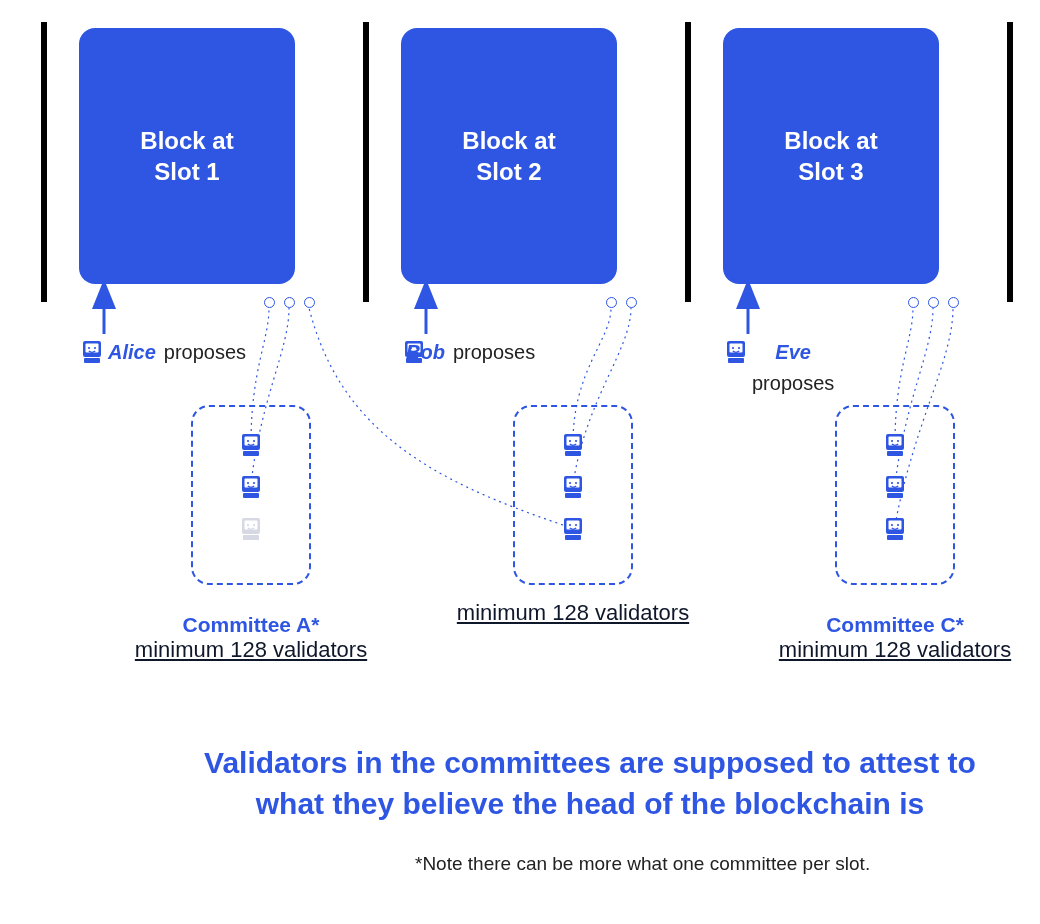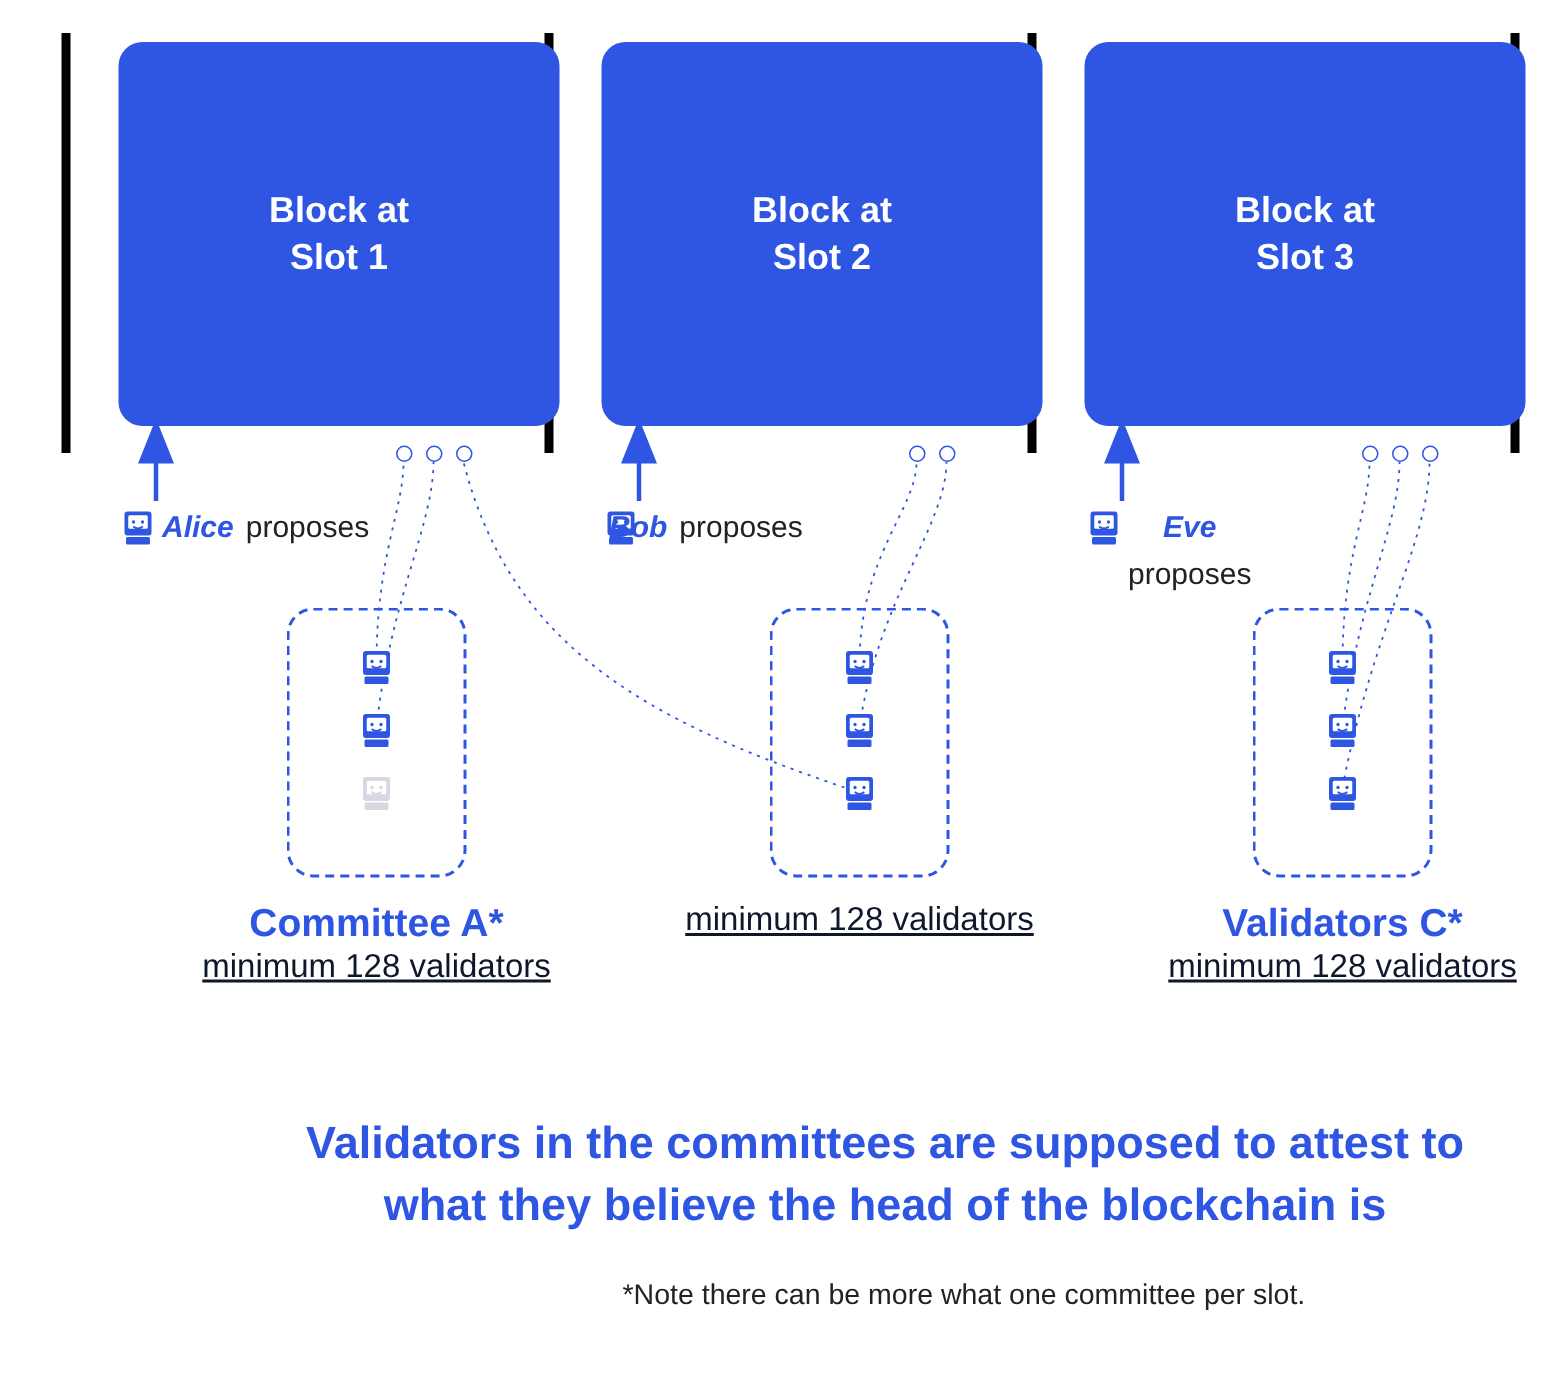--- a/index.html
+++ b/index.html
@@ -18,21 +18,21 @@
   }
   .vbar {
     position: absolute;
     background: #000;
     width: 6px;
     top: 22px;
     height: 280px;
   }
   .block {
     position: absolute;
-    width: 294px;
+    width: 216px;
     height: 256px;
     background: #2E56E2;
     border-radius: 16px;
     color: #fff;
     display: flex;
     align-items: center;
     justify-content: center;
     text-align: center;
     font-weight: 700;
     font-size: 24px;
@@ -64,21 +64,22 @@
     gap: 10px;
   }
   .committee-label {
     position: absolute;
     text-align: center;
     width: 260px;
   }
   .committee-label .cname {
     color: #2E56E2;
     font-weight: 700;
-    font-size: 26px;
+    font-size: 21px;
+    margin-top: 13px;
   }
   .committee-label .csub {
     color: #0f172a;
     font-size: 22px;
     text-decoration: underline;
   }
   .caption {
     position: absolute;
     color: #2E56E2;
     font-weight: 700;
@@ -205,21 +206,21 @@
   <div class="committee-box" style="left:835px; top:405px;"></div>
 
   <div class="committee-label" style="left:121px; top:600px;">
     <div class="cname">Committee A*</div>
     <div class="csub">minimum 128 validators</div>
   </div>
   <div class="committee-label" style="left:443px; top:600px;">
     <div class="csub">minimum 128 validators</div>
   </div>
   <div class="committee-label" style="left:765px; top:600px;">
-    <div class="cname">Validators C*</div>
+    <div class="cname">Committee C*</div>
     <div class="csub">minimum 128 validators</div>
   </div>
 
   <div class="caption" style="left:190px; top:743px;">Validators in the committees are supposed to attest to what they believe the head of the blockchain is</div>
 
   <div class="footnote" style="left:415px; top:853px;">*Note there can be more what one committee per slot.</div>
 
 </div>
 
 </body></html>

